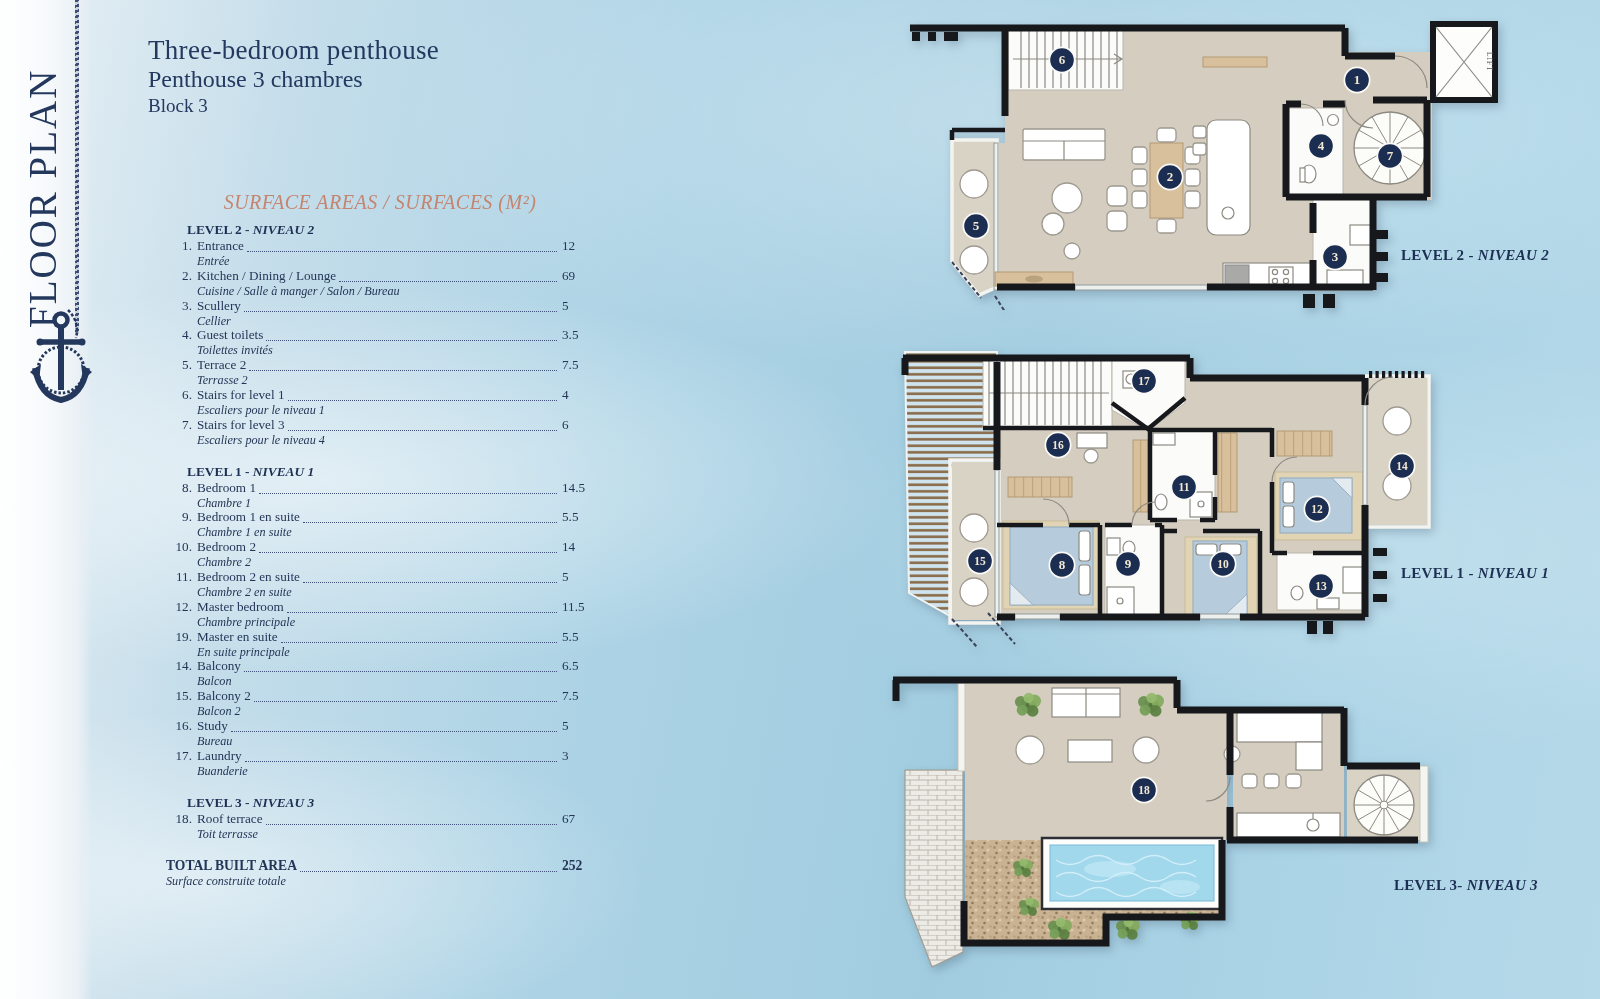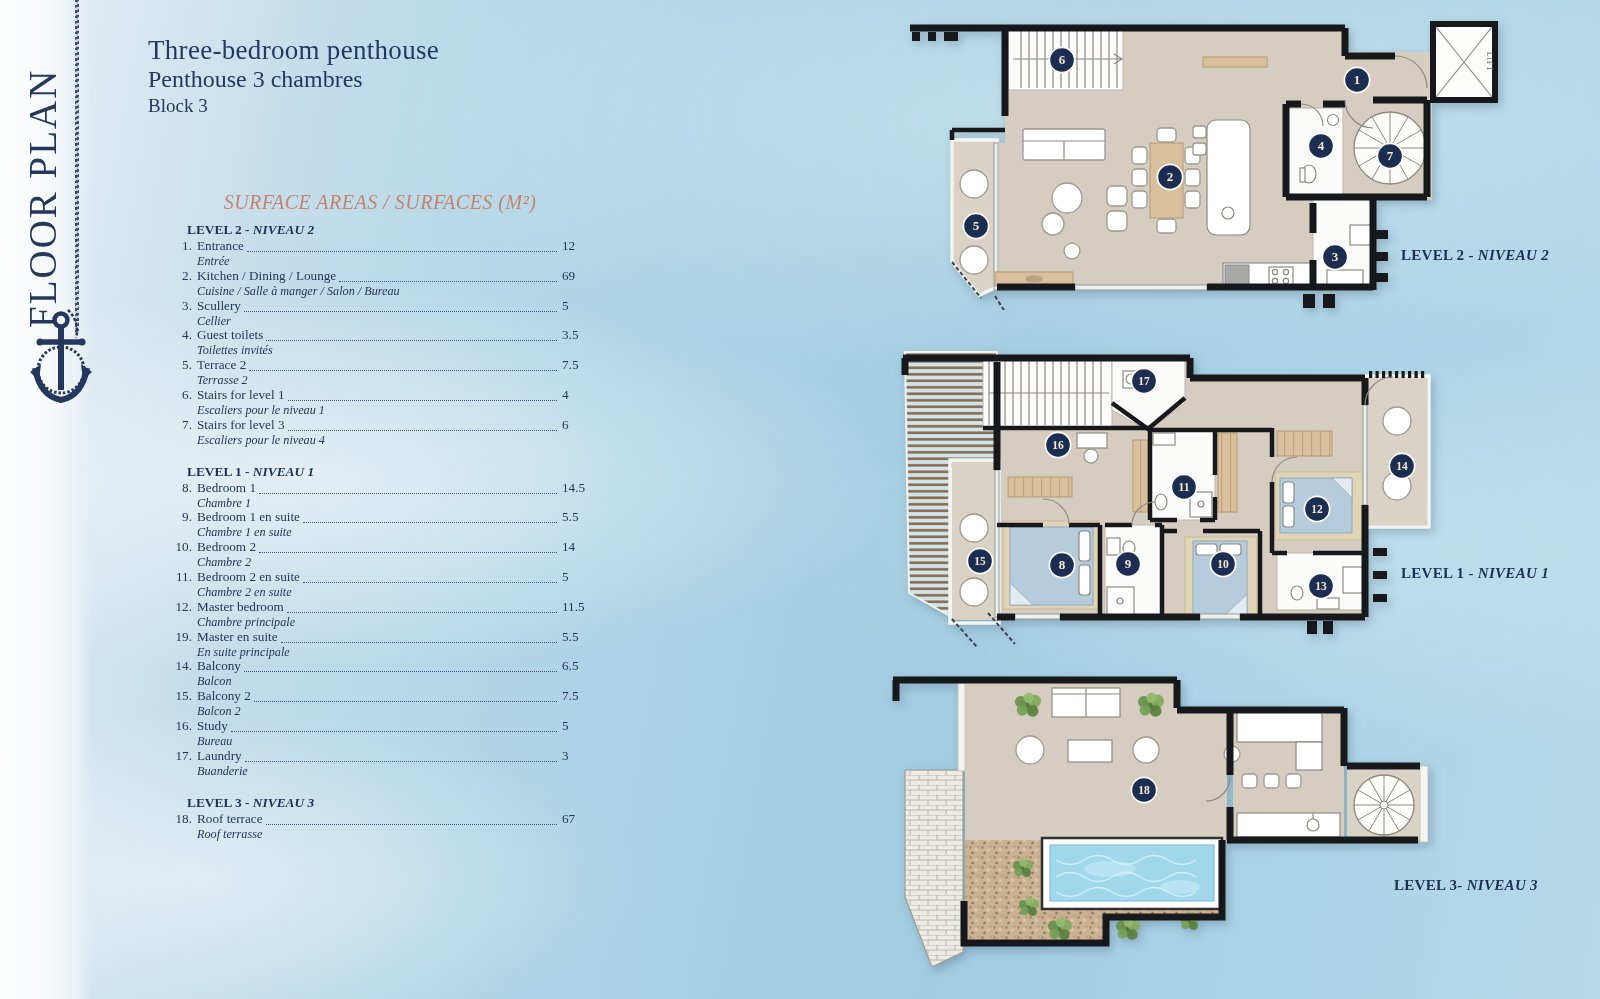--- a/index.html
+++ b/index.html
@@ -219,21 +219,29 @@
         <div class="sub">Buanderie</div>
       </div>
       <div class="sec">
         <div class="sec-h"><span>LEVEL 3 -</span><span class="it"> NIVEAU 3</span></div>
         <div class="row">
           <span class="num">18.</span>
           <span class="nm">Roof terrace</span>
           <span class="lead"></span>
           <span class="val">67</span>
         </div>
-        <div class="sub">Roof terrasse</div>
+        <div class="sub">Toit terrasse</div>
+      </div>
+      <div class="total-block">
+        <div class="row">
+          <span class="nm">TOTAL BUILT AREA</span>
+          <span class="lead"></span>
+          <span class="val">252</span>
+        </div>
+        <div class="sub">Surface construite totale</div>
       </div>
     </div>
 
   <svg id="svg-level2" class="plan" style="left:895px;top:8px" width="612" height="302" viewBox="0 0 612 302">
 
     <rect class="floor" x="110" y="20" width="340" height="123"></rect>
     <rect class="floor" x="102" y="135" width="316" height="147"></rect>
     <rect class="floor" x="450" y="44" width="87" height="148"></rect>
     <rect class="floor" x="405" y="84" width="45" height="105"></rect>
 

